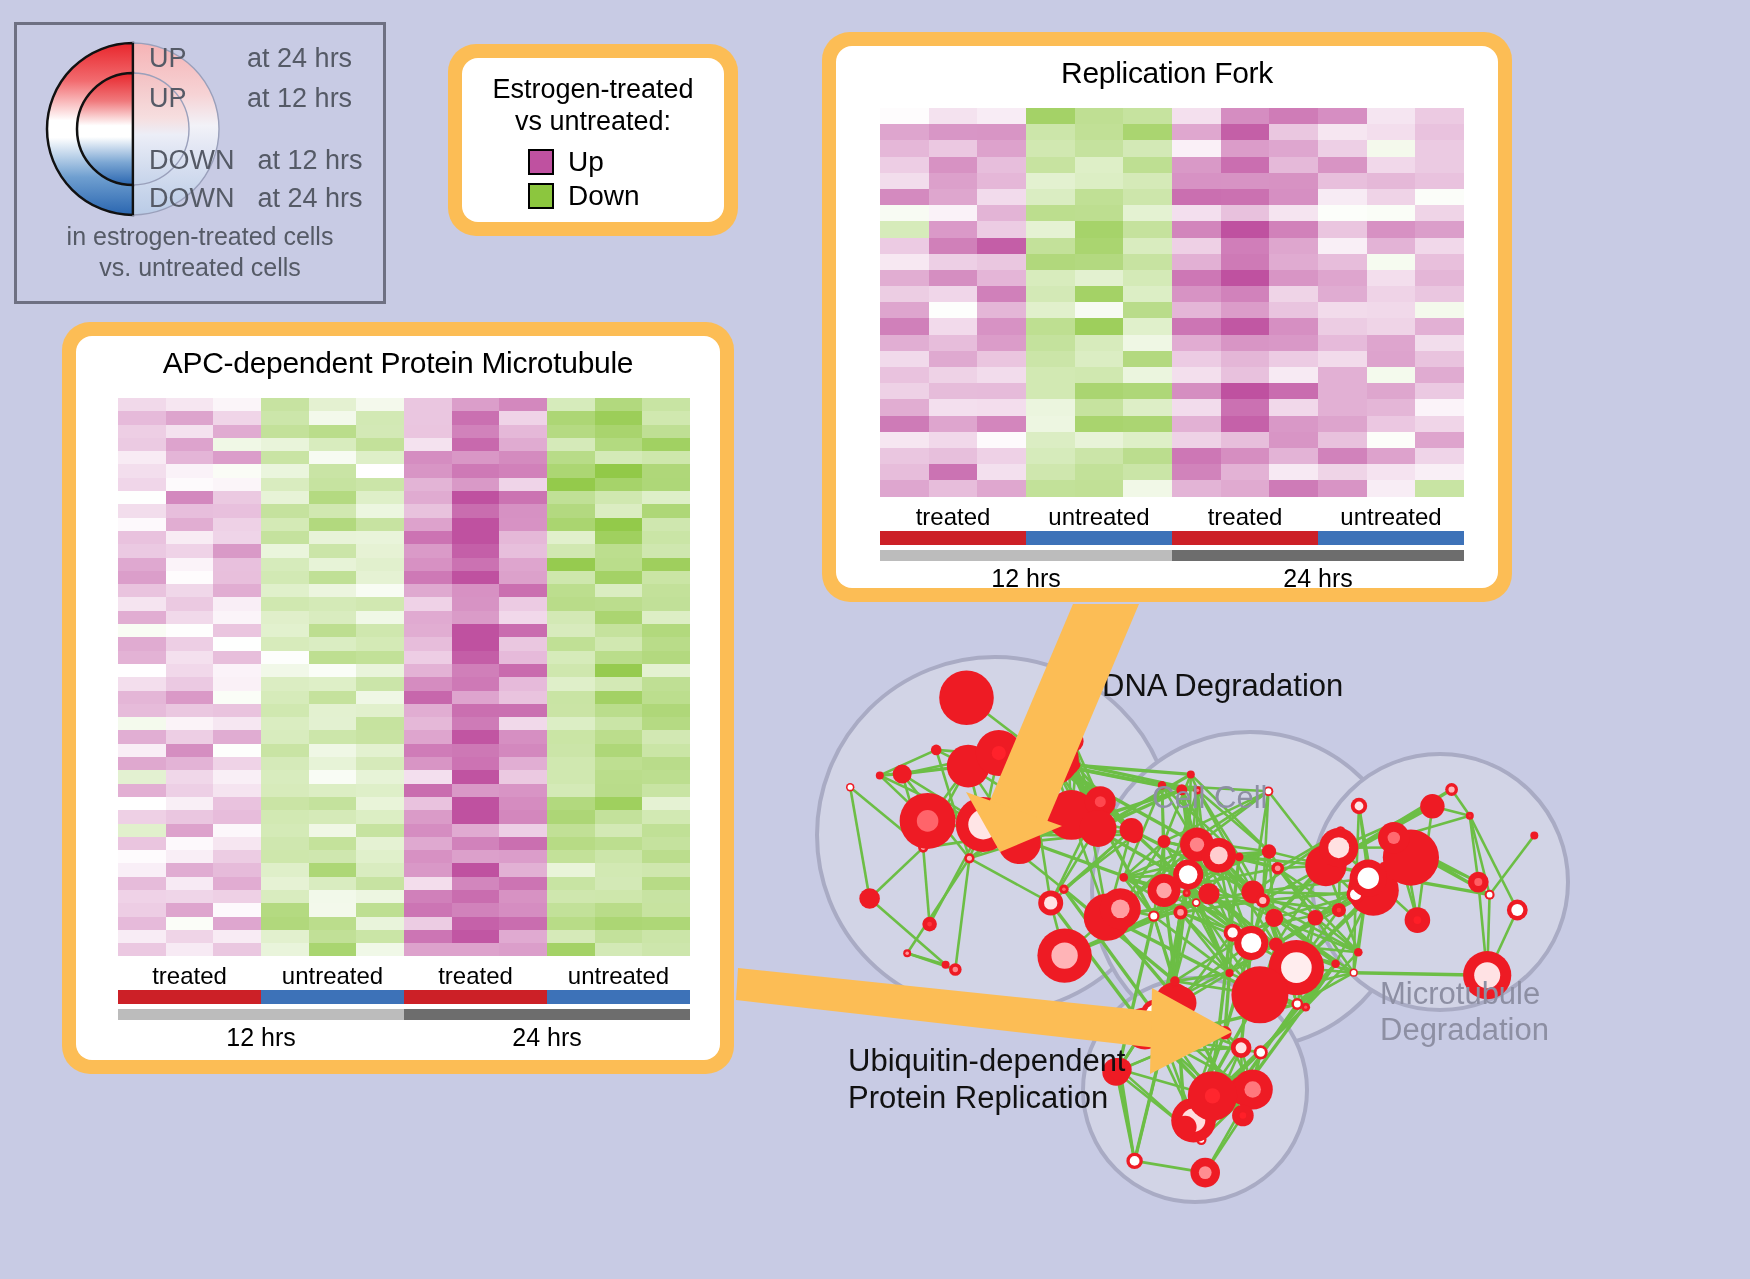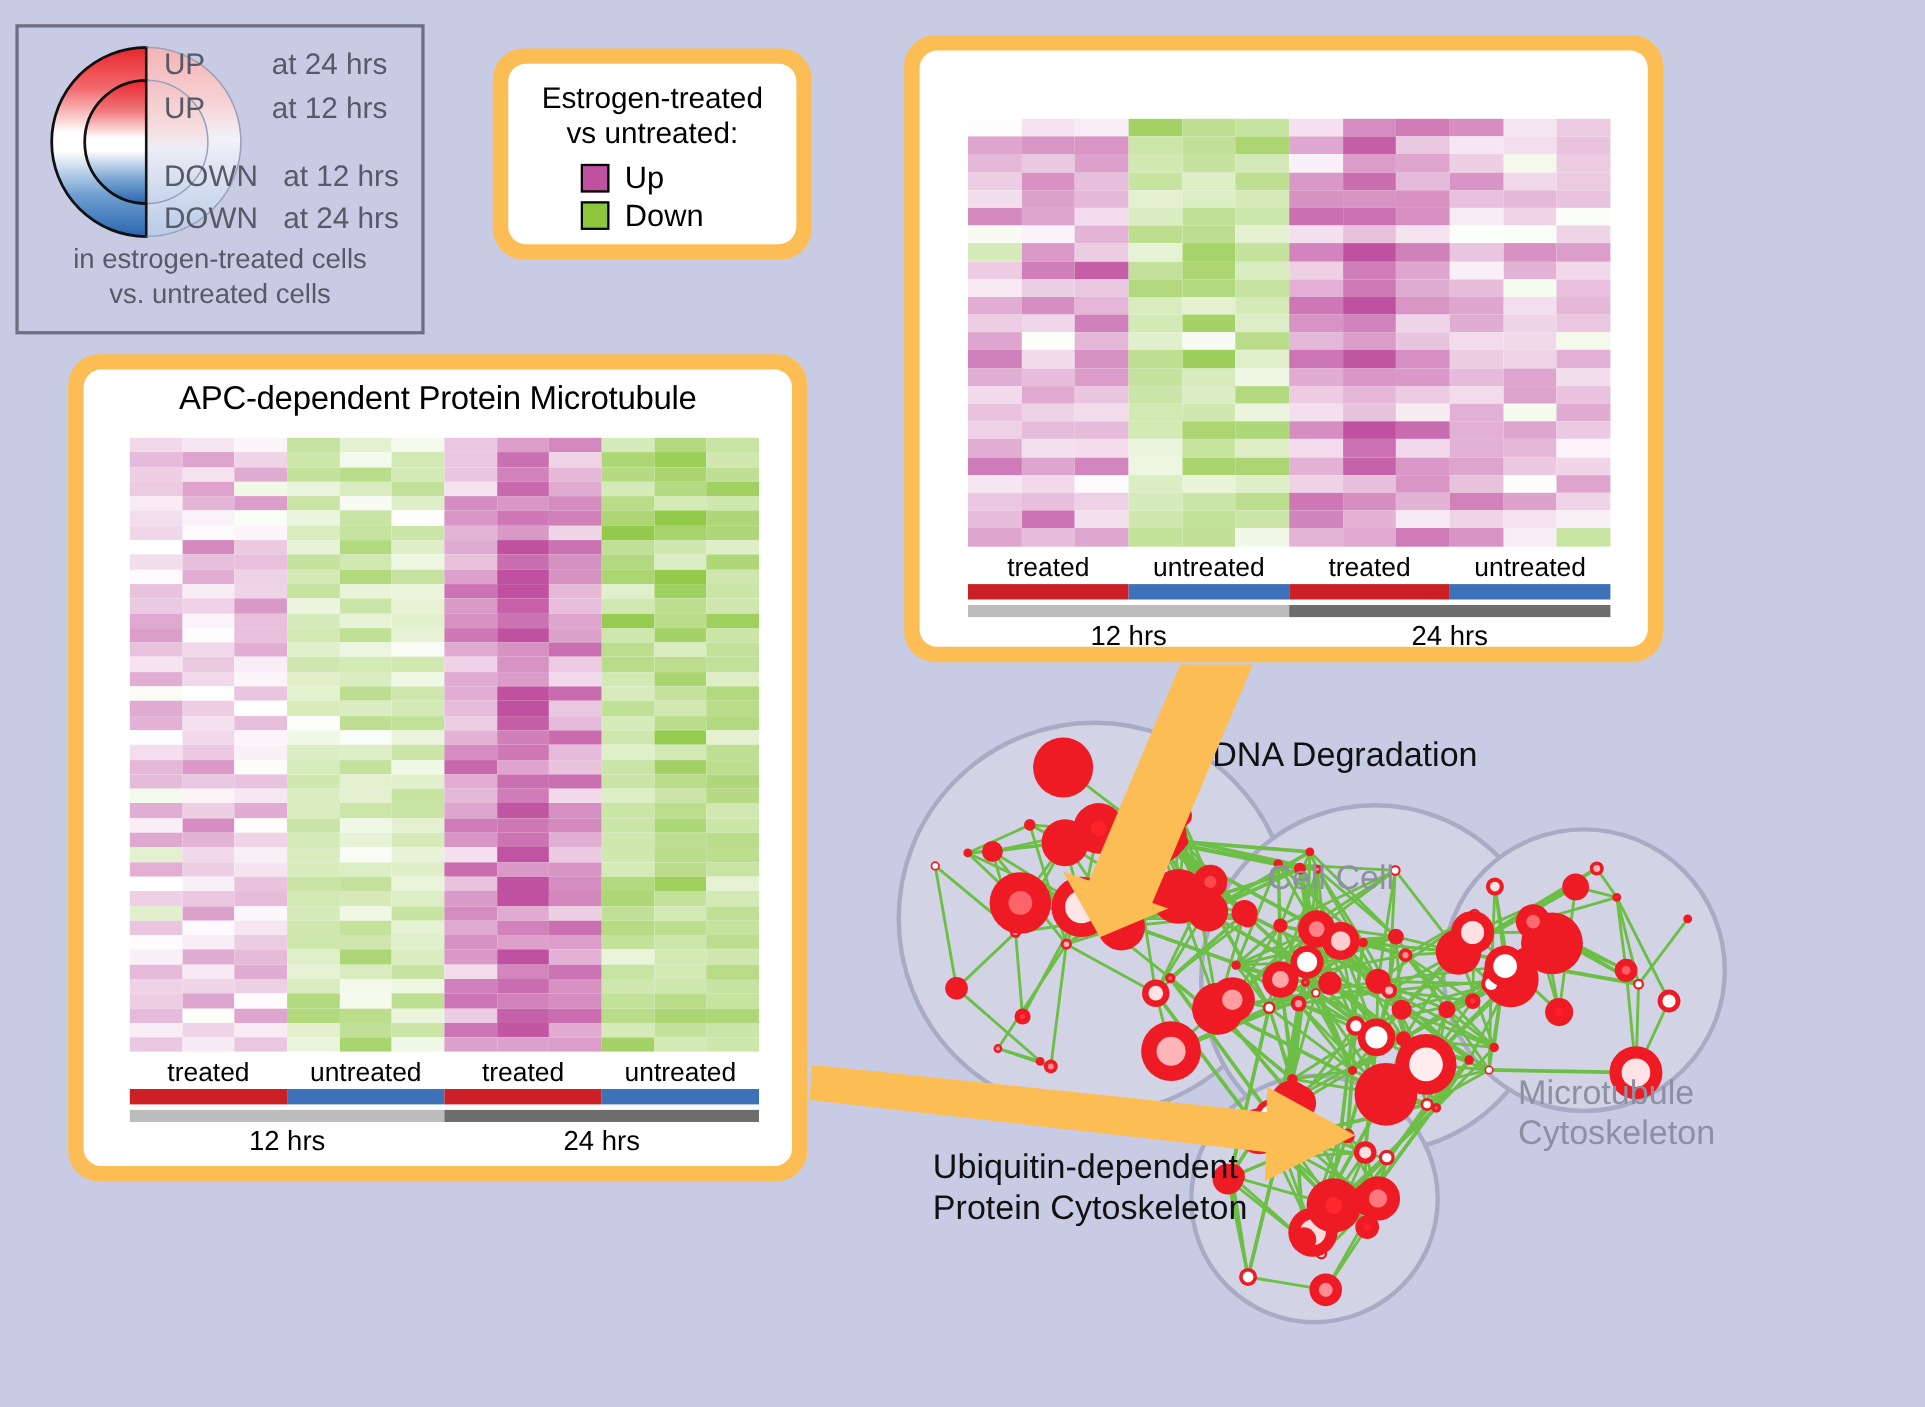--- a/index.html
+++ b/index.html
@@ -180,20 +180,21 @@
         <div class="legend-item">
           <span class="sw" id="sw-down" style="background: rgb(140, 198, 62);"></span>
           <span class="legend-label">Down</span>
         </div>
       </div>
     </div>
   </div>
 
   <div class="panel" id="rep-panel">
     <div class="panel-inner">
+      <div class="panel-title">Replication Fork</div>
       <div class="hm-wrap" style="left:44px;right:34px;top:62px;">
         <div class="heatmap" id="hm-rep" style="grid-template-columns: repeat(12, 1fr);">
             <div class="hm-cell" style="height:16.2px;background:#fefcfd"></div>
             <div class="hm-cell" style="height:16.2px;background:#f4e2ef"></div>
             <div class="hm-cell" style="height:16.2px;background:#f8ecf5"></div>
             <div class="hm-cell" style="height:16.2px;background:#a4d267"></div>
             <div class="hm-cell" style="height:16.2px;background:#bfdf93"></div>
             <div class="hm-cell" style="height:16.2px;background:#c6e39f"></div>
             <div class="hm-cell" style="height:16.2px;background:#f4e0ee"></div>
             <div class="hm-cell" style="height:16.2px;background:#d58dc1"></div>
@@ -1665,25 +1666,25 @@
           <circle cx="374.5" cy="423.1" r="8.3" fill="rgb(255,255,255)"></circle>
           <circle cx="438.9" cy="439.2" r="4.1" fill="#ee1b24"></circle>
           <circle cx="438.9" cy="439.2" r="1.9" fill="rgb(255,157,161)"></circle>
         </g>
       </svg>
 
     <div class="net-label" style="left:322px;top:78px;font-size:31px;color:#111;">DNA Degradation</div>
     <div class="net-label" style="left:372px;top:190px;font-size:31px;color:#8d8fa3;">Cell Cell</div>
     <div class="net-label" style="left:600px;top:386px;font-size:31px;color:#8d8fa3;line-height:1.15;">
       <div>Microtubule</div>
-      <div>Cytoskeleton</div>
+      <div>Degradation</div>
     </div>
     <div class="net-label" style="left:68px;top:452px;font-size:31px;color:#111;line-height:1.2;">
       <div>Ubiquitin-dependent</div>
-      <div>Protein Cytoskeleton</div>
+      <div>Protein Replication</div>
     </div>
   </div>
 
   <svg id="arrows" viewBox="0 0 1750 1279">
 
     <g>
       <path d="M1073,604 L1139,604 L1044,829 L986,810 Z" fill="#fcbd55"></path>
       <path d="M966,792 L1062,826 L1000,852 Z" fill="#fcbd55"></path>
     </g>
 

